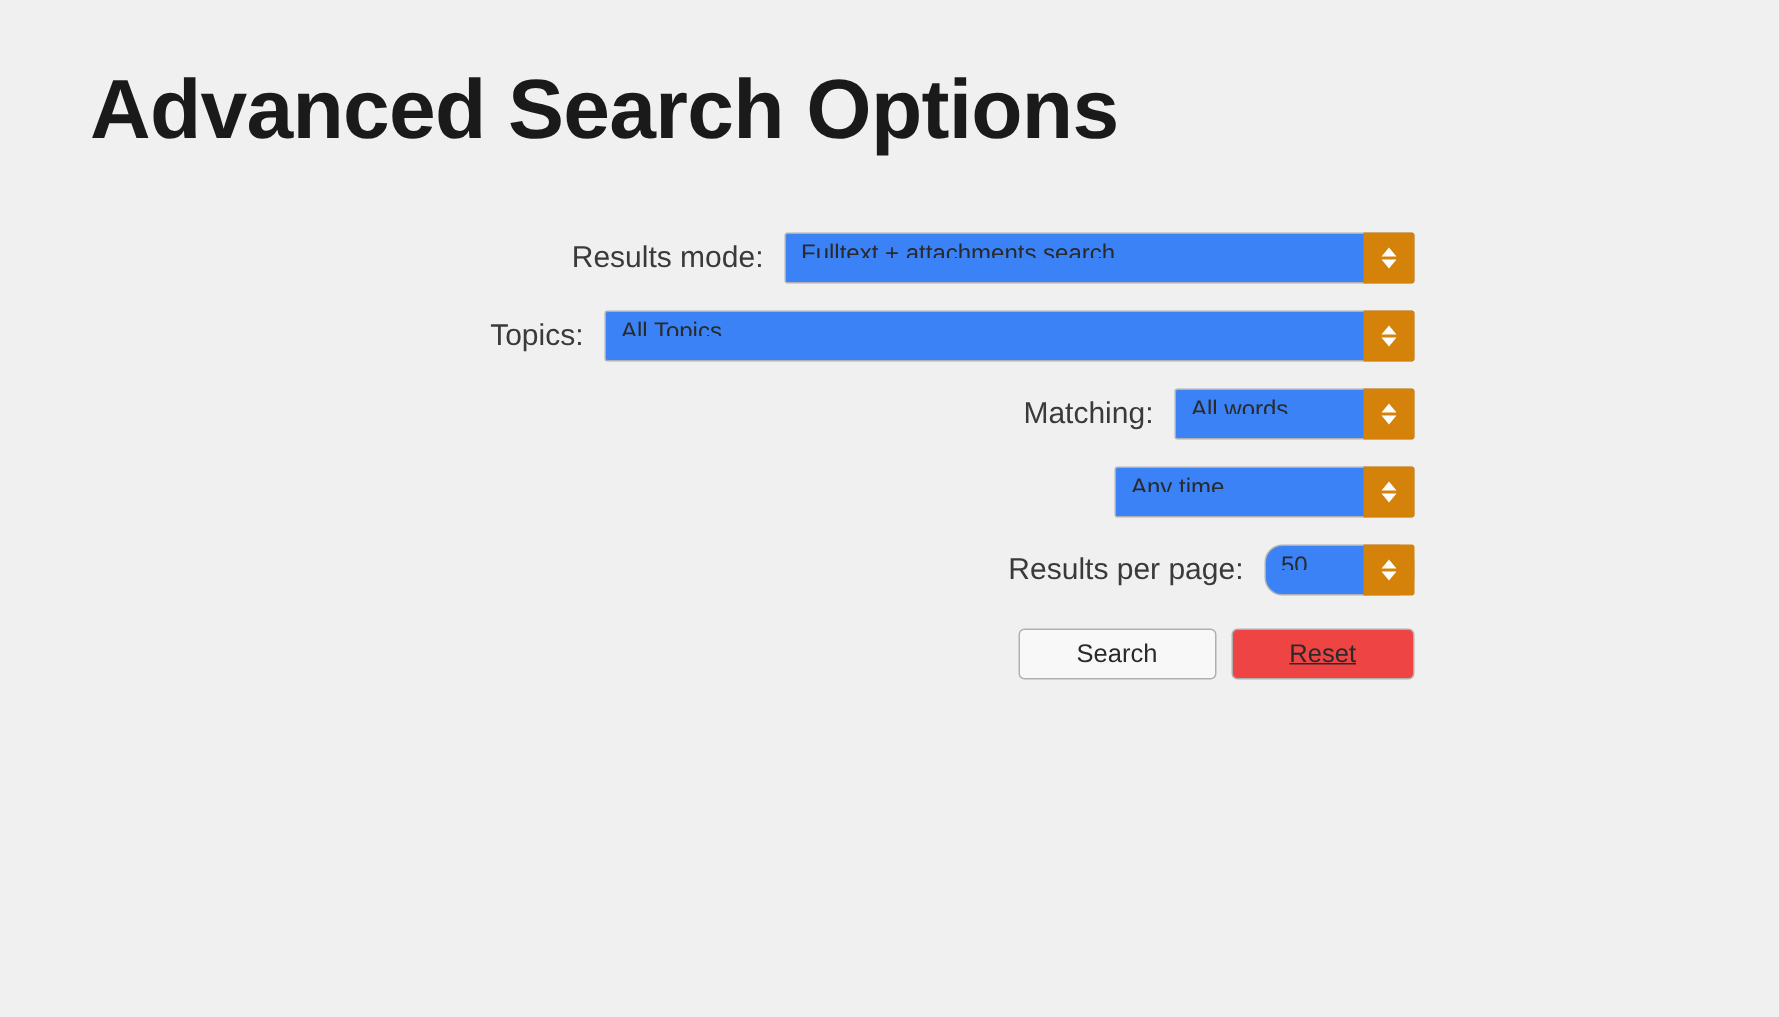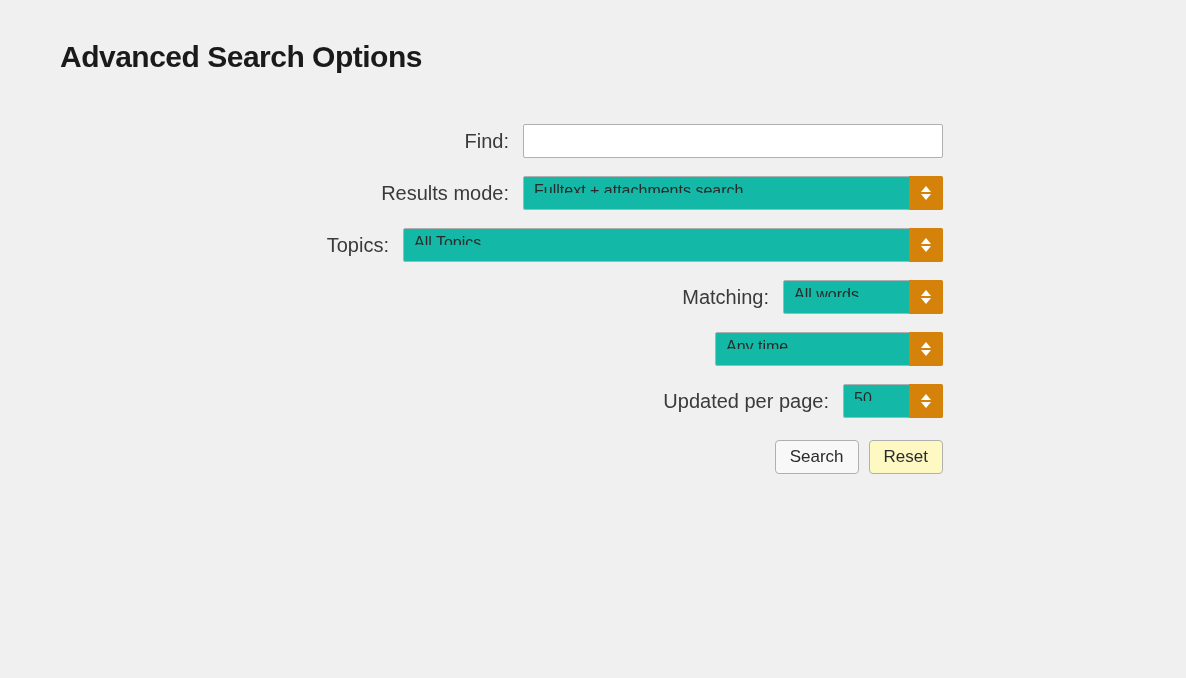--- a/index.html
+++ b/index.html
@@ -17,21 +17,21 @@
     }
 
     .page-container {
       width: 1186px;
       height: 678px;
       background-color: #f0f0f0;
       padding: 40px 60px;
     }
 
     .page-title {
-      font-size: 30px;
+      font-size: 56px;
       font-weight: 800;
       color: #1a1a1a;
       margin-bottom: 50px;
       letter-spacing: -0.5px;
     }
 
     .form-container {
       display: flex;
       flex-direction: column;
       gap: 18px;
@@ -67,21 +67,21 @@
 
     .select-wrapper {
       position: relative;
       display: inline-flex;
       align-items: center;
     }
 
     .form-select {
       appearance: none;
       -webkit-appearance: none;
-      background-color: #14b8a6;
+      background-color: #3b82f6;
       border: 1px solid #b0b0b0;
       padding: 5px 40px 16px 10px;
       font-size: 16px;
       color: #2a2a2a;
       cursor: pointer;
       outline: none;
       border-radius: 2px;
       height: 34px;
     }
 
@@ -123,70 +123,68 @@
 
     .select-matching {
       width: 160px;
     }
 
     .select-topics {
       width: 540px;
     }
 
     .select-time-range {
-      width: 228px;
+      width: 200px;
     }
 
     .select-sort-by {
       width: 220px;
     }
 
     .select-results {
       width: 100px;
+      border-radius: 12px;
     }
 
     .buttons-row {
       display: flex;
       gap: 10px;
       width: 700px;
       justify-content: flex-end;
       margin-top: 4px;
     }
 
     .btn {
-      padding: 6px 14px;
+      padding: 6px 38px;
       font-size: 17px;
       border: 1px solid #b0b0b0;
       background-color: #f8f8f8;
       color: #2a2a2a;
       cursor: pointer;
       border-radius: 4px;
       font-family: inherit;
     }
 
     .btn-search {
       background-color: #f8f8f8;
     }
 
     .btn-reset {
-      background-color: #fef9c3;
+      background-color: #ef4444;
+      text-decoration: underline;
     }
   </style>
 </head>
 <body>
 
 <div class="page-container">
   <h1 class="page-title">Advanced Search Options</h1>
 
   <div class="form-container">
 
-    <div class="form-row">
-      <label class="form-label">Find:</label>
-      <input type="text" class="form-input-text" value="" style="">
-    </div>
 
     <div class="form-row">
       <label class="form-label">Results mode:</label>
       <div class="select-wrapper">
         <select class="form-select select-search-mode">
           <option>Fulltext + attachments search</option>
           <option>Fulltext search</option>
           <option>Title search</option>
         </select>
         <div class="select-arrow">
@@ -235,21 +233,21 @@
         </select>
         <div class="select-arrow">
           <div class="arrow-up"></div>
           <div class="arrow-down"></div>
         </div>
       </div>
     </div>
 
 
     <div class="form-row">
-      <label class="form-label">Updated per page:</label>
+      <label class="form-label">Results per page:</label>
       <div class="select-wrapper">
         <select class="form-select select-results">
           <option>10</option>
           <option>25</option>
           <option selected="">50</option>
           <option>100</option>
         </select>
         <div class="select-arrow">
           <div class="arrow-up"></div>
           <div class="arrow-down"></div>

